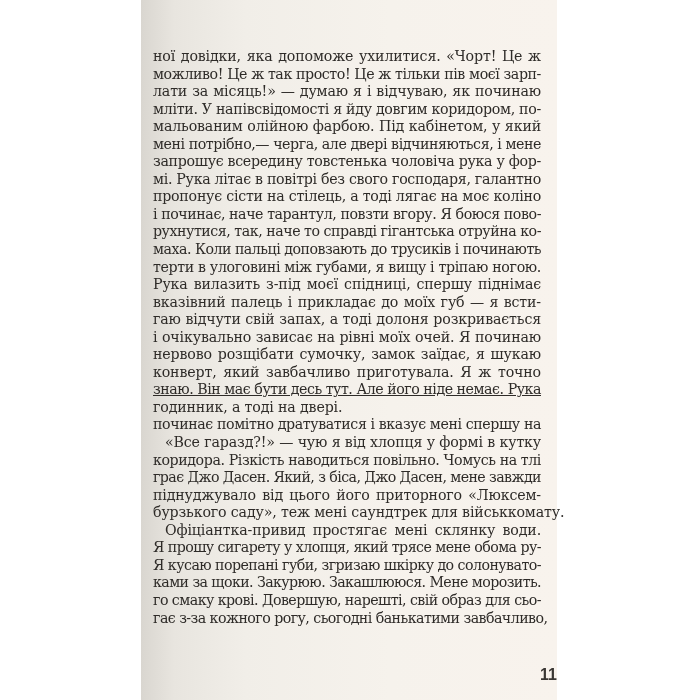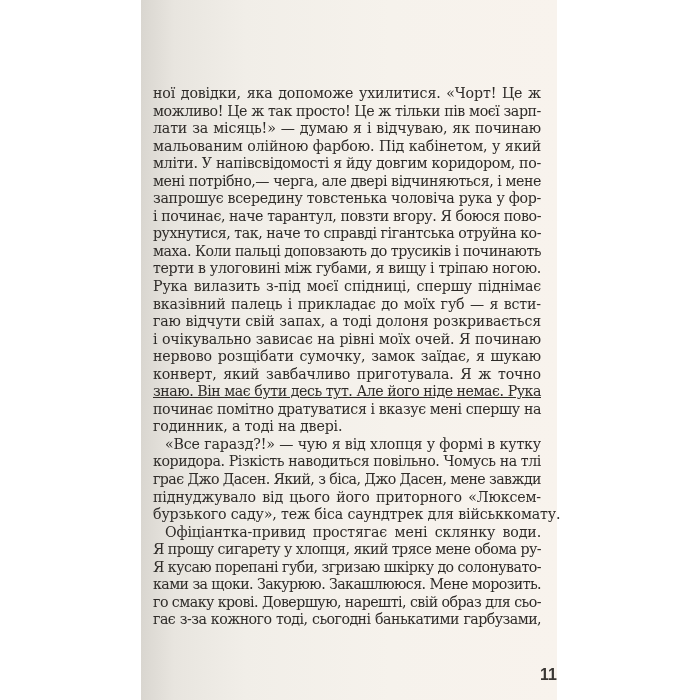--- a/index.html
+++ b/index.html
@@ -21,21 +21,20 @@
     .text-block {
       position: absolute;
       left: 12px;
       top: 48px;
       width: 388px;
       font-family: "DejaVu Serif", "Liberation Serif", serif;
       font-size: 14.2px;
       line-height: 17.55px;
       color: #2e2b28;
       letter-spacing: -0.15px;
-      margin-top: 37px;
     }
     .line {
       display: block;
       white-space: nowrap;
       text-align: justify;
       text-align-last: justify;
       height: 17.55px;
       overflow: visible;
     }
     .line.last {
@@ -57,43 +56,45 @@
     }
   </style>
 </head>
 <body>
 
 <div class="page">
   <div class="text-block" id="text-block">
       <span class="line">ної довідки, яка допоможе ухилитися. «Чорт! Це ж</span>
       <span class="line" style="letter-spacing: -0.411118px;">можливо! Це ж так просто! Це ж тільки пів моєї зарп-</span>
       <span class="line">лати за місяць!» — думаю я і відчуваю, як починаю</span>
+      <span class="line" style="letter-spacing: -0.300841px;">мліти. У напівсвідомості я йду довгим коридором, по-</span>
       <span class="line">мальованим олійною фарбою. Під кабінетом, у який</span>
-      <span class="line" style="letter-spacing: -0.300841px;">мліти. У напівсвідомості я йду довгим коридором, по-</span>
       <span class="line" style="letter-spacing: -0.438325px;">мені потрібно,— черга, але двері відчиняються, і мене</span>
       <span class="line" style="letter-spacing: -0.303438px;">запрошує всередину товстенька чоловіча рука у фор-</span>
+      <span class="line" style="letter-spacing: -0.307697px;">мі. Рука літає в повітрі без свого господаря, галантно</span>
+      <span class="line" style="letter-spacing: -0.235495px;">пропонує сісти на стілець, а тоді лягає на моє коліно</span>
       <span class="line" style="letter-spacing: -0.425943px;">і починає, наче тарантул, повзти вгору. Я боюся пово-</span>
       <span class="line" style="letter-spacing: -0.463947px;">рухнутися, так, наче то справді гігантська отруйна ко-</span>
       <span class="line" style="letter-spacing: -0.505469px;">маха. Коли пальці доповзають до трусиків і починають</span>
       <span class="line" style="letter-spacing: -0.345613px;">терти в улоговині між губами, я вищу і тріпаю ногою.</span>
       <span class="line">Рука вилазить з-під моєї спідниці, спершу піднімає</span>
       <span class="line">вказівний палець і прикладає до моїх губ — я вcти-</span>
       <span class="line">гаю відчути свій запах, а тоді долоня розкривається</span>
       <span class="line">і очікувально зависає на рівні моїх очей. Я починаю</span>
       <span class="line">нервово розщібати сумочку, замок заїдає, я шукаю</span>
       <span class="line">конверт, який завбачливо приготувала. Я ж точно</span>
       <span class="line" style="letter-spacing: -0.468576px; text-decoration: underline;">знаю. Він має бути десь тут. Але його ніде немає. Рука</span>
+      <span class="line last">годинник, а тоді на двері.</span>
       <span class="line" style="letter-spacing: -0.400919px;">починає помітно дратуватися і вказує мені спершу на</span>
-      <span class="line last">годинник, а тоді на двері.</span>
       <span class="line indent">«Все гаразд?!» — чую я від хлопця у формі в кутку</span>
       <span class="line" style="letter-spacing: -0.411792px;">коридора. Різкість наводиться повільно. Чомусь на тлі</span>
       <span class="line" style="letter-spacing: -0.5878px;">грає Джо Дасен. Який, з біса, Джо Дасен, мене завжди</span>
       <span class="line">піднуджувало від цього його приторного «Люксем-</span>
-      <span class="line last">бурзького саду», теж біса саундтрек для військкомату.</span>
+      <span class="line last">бурзького саду», теж мені саундтрек для військкомату.</span>
       <span class="line indent">Офіціантка-привид простягає мені склянку води.</span>
       <span class="line" style="letter-spacing: -0.560757px;">Я прошу сигарету у хлопця, який трясе мене обома ру-</span>
       <span class="line" style="letter-spacing: -0.549639px;">Я кусаю порепані губи, згризаю шкірку до солонувато-</span>
       <span class="line" style="letter-spacing: -0.58463px;">ками за щоки. Закурюю. Закашлююся. Мене морозить.</span>
       <span class="line" style="letter-spacing: -0.549016px;">го смаку крові. Довершую, нарешті, свій образ для сьо-</span>
-      <span class="line" style="letter-spacing: -0.552123px;">гає з-за кожного тоді, сьогодні банькатими гарбузами,</span>
+      <span class="line" style="letter-spacing: -0.552123px;">гає з-за кожного рогу, сьогодні банькатими завбачливо,</span>
     </div>
   <div class="page-number">11</div>
 </div>
 
 </body></html>

